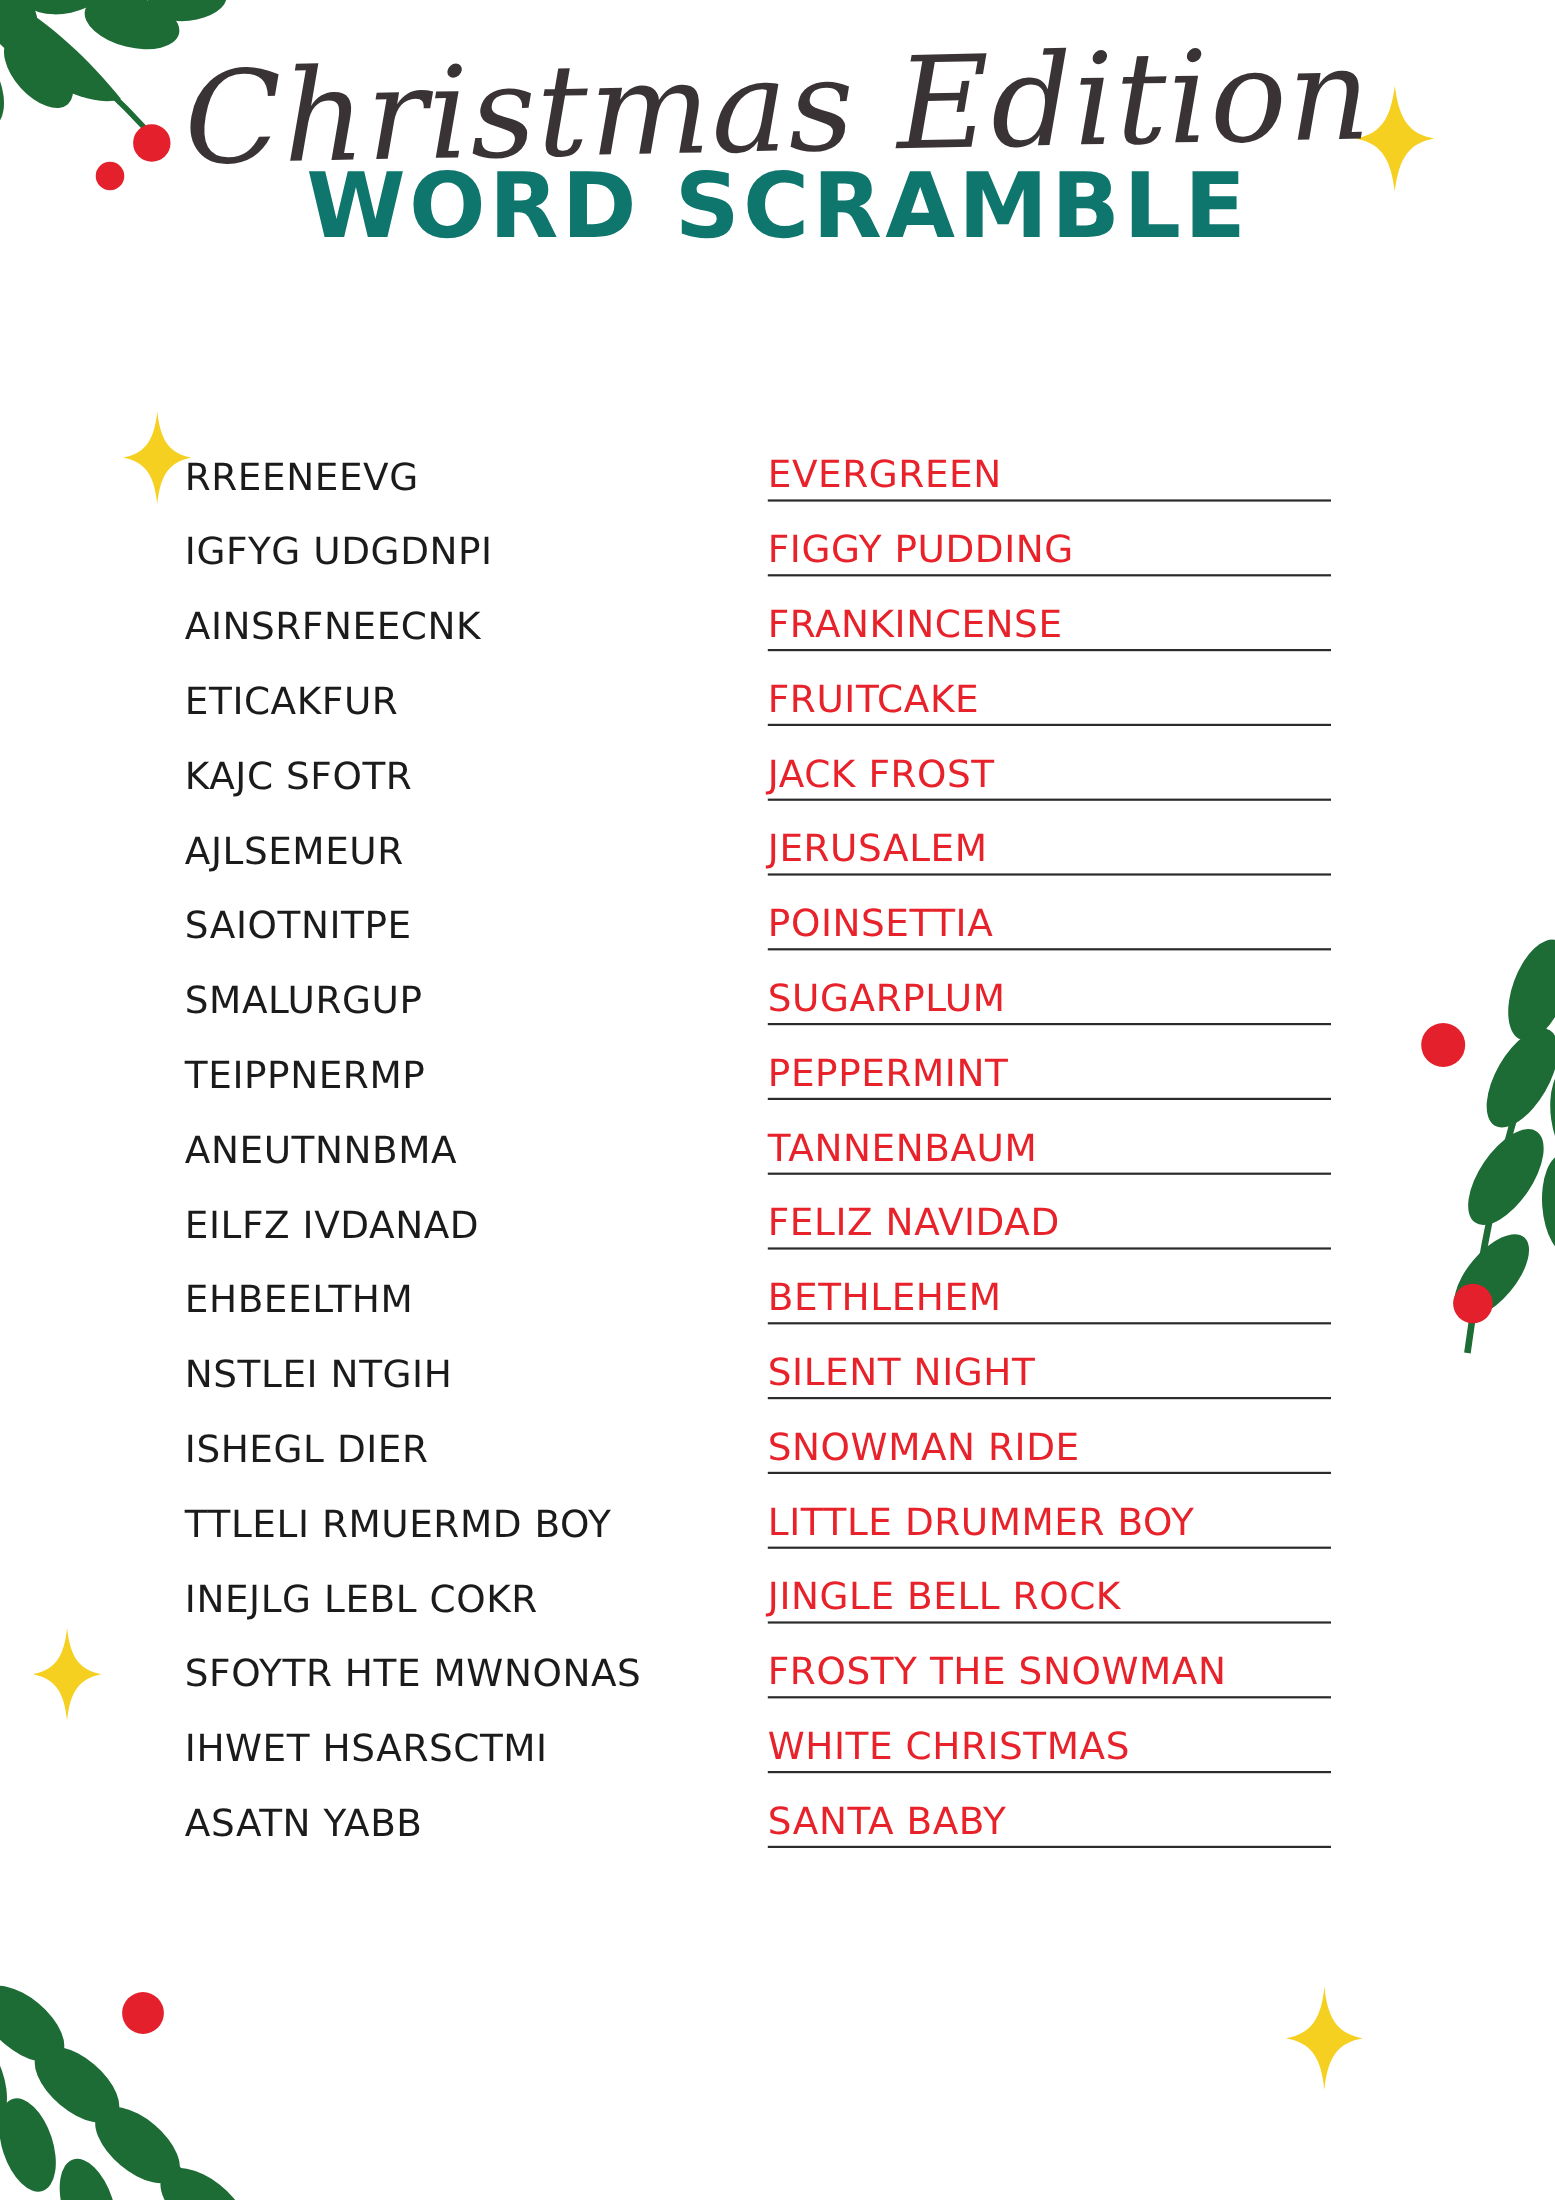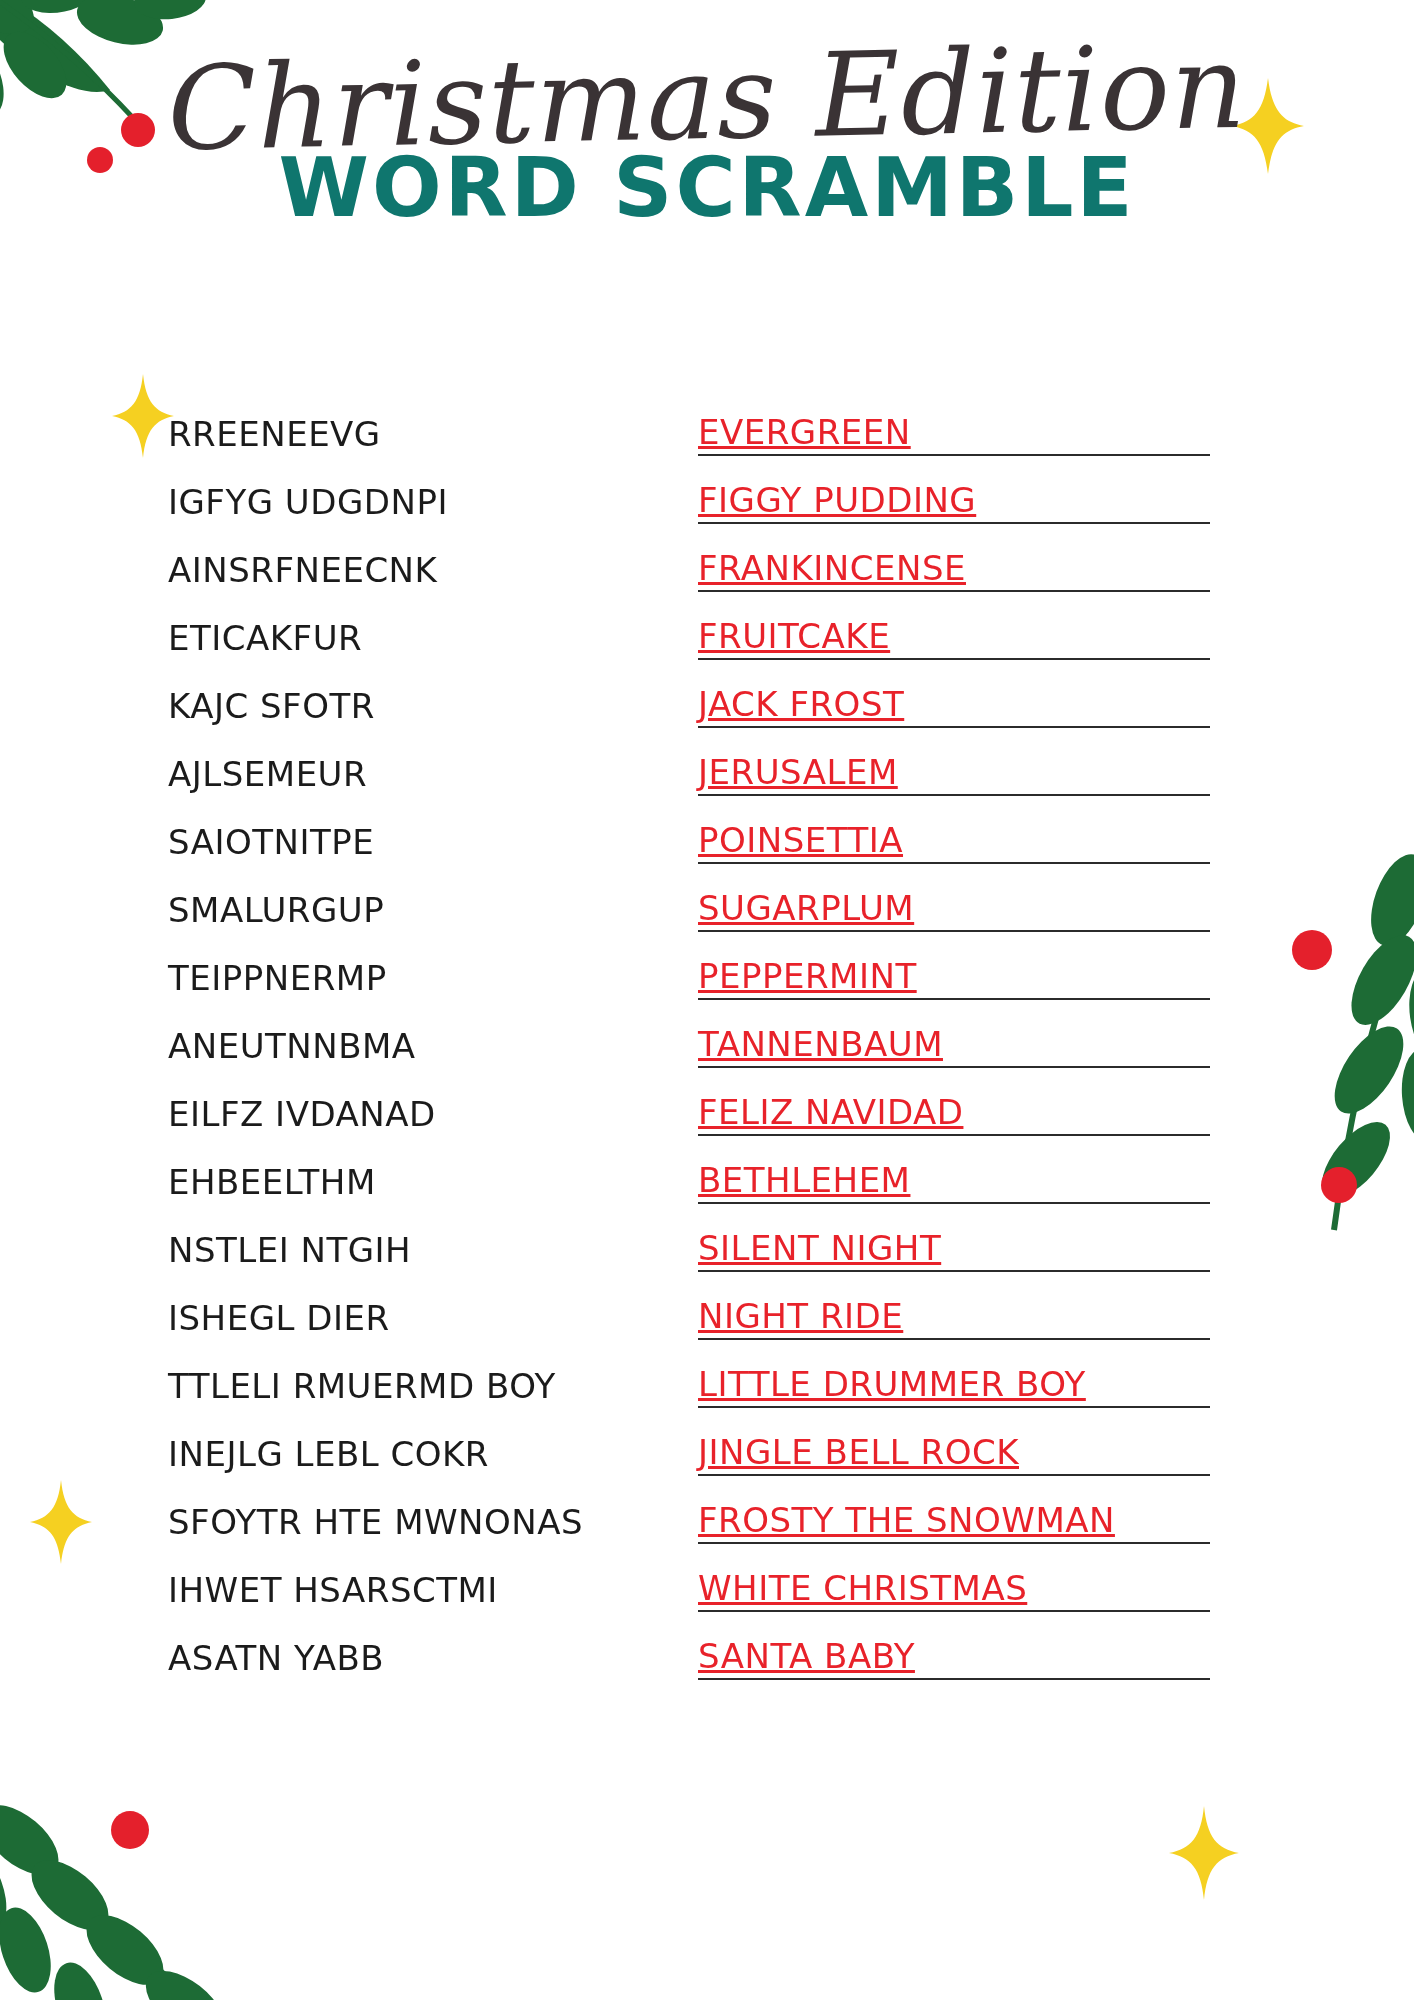--- a/index.html
+++ b/index.html
@@ -85,21 +85,20 @@
   }
   .answer {
     position: absolute;
     left: 0;
     bottom: 10px;
     font-family: "DejaVu Sans", sans-serif;
     font-size: 34px;
     letter-spacing: 0.5px;
     color: #e8222a;
     white-space: nowrap;
-    text-decoration: underline;
   }
   .answer-line {
     position: absolute;
     left: 0;
     bottom: 6px;
     width: 512px;
     height: 2px;
     background: #2b2b2b;
   }
 </style>
@@ -259,21 +258,21 @@
       <div class="scrambled">NSTLEI NTGIH</div>
       <div class="answer-wrap">
         <div class="answer-line"></div>
         <div class="answer">SILENT NIGHT</div>
       </div>
     </div>
     <div class="row">
       <div class="scrambled">ISHEGL DIER</div>
       <div class="answer-wrap">
         <div class="answer-line"></div>
-        <div class="answer">NIGHT RIDE</div>
+        <div class="answer">SNOWMAN RIDE</div>
       </div>
     </div>
     <div class="row">
       <div class="scrambled">TTLELI RMUERMD BOY</div>
       <div class="answer-wrap">
         <div class="answer-line"></div>
         <div class="answer">LITTLE DRUMMER BOY</div>
       </div>
     </div>
     <div class="row">

